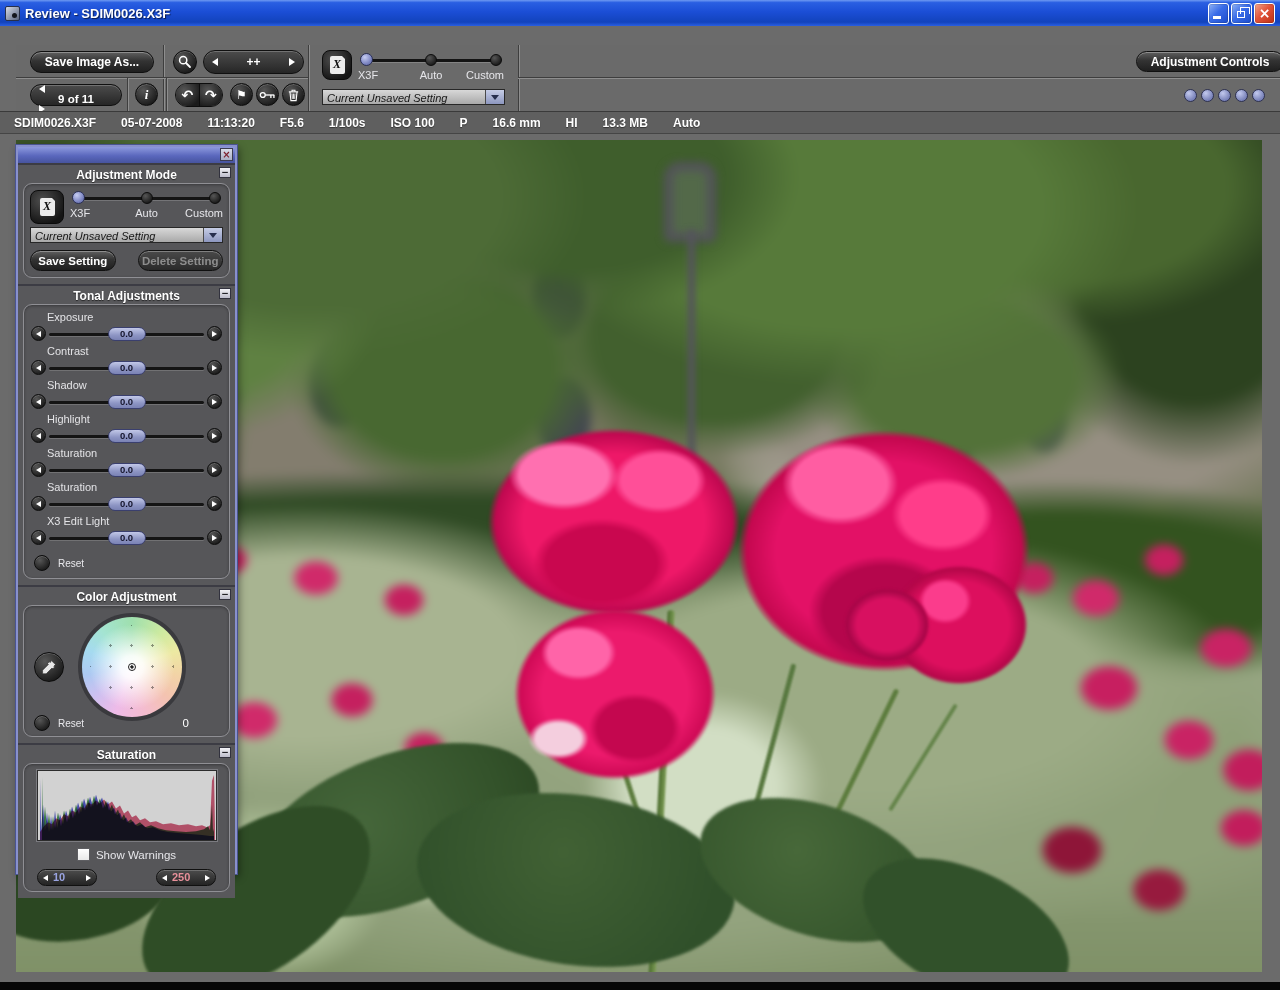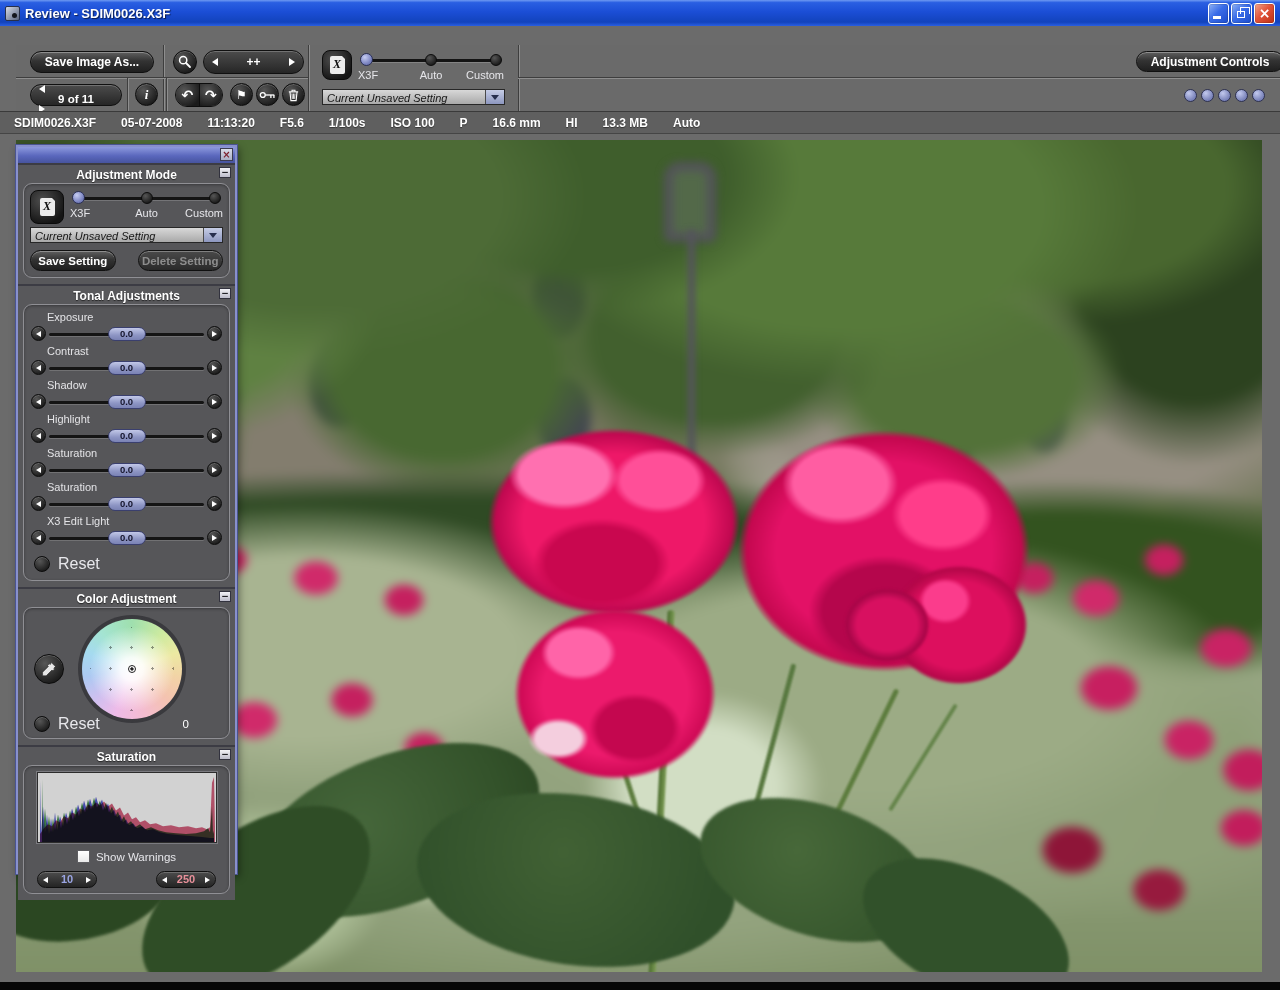--- a/index.html
+++ b/index.html
@@ -228,21 +228,21 @@
   .s-btn .tri.l { border-top-width:3.5px; border-bottom-width:3.5px; border-right-width:5px; }
   .s-btn .tri.r { border-top-width:3.5px; border-bottom-width:3.5px; border-left-width:5px; }
   .s-btn.lft { left:1px; } .s-btn.rgt { right:1px; }
   .s-track { position:absolute; left:19px; right:19px; top:9px; height:3px; background:#141414;
     border-radius:2px; box-shadow:0 1px 0 rgba(255,255,255,.16); }
   .s-knob { position:absolute; left:50%; transform:translateX(-50%); top:-6px; width:38px; height:14px;
     border-radius:7px; background:linear-gradient(180deg,#c2c8e8,#8d95c4 60%,#7a82b4);
     border:1px solid #3a3f6e; color:#15152c; font:700 9.5px/12px "Liberation Sans",sans-serif; text-align:center; }
   .reset-row { display:flex; align-items:center; gap:8px; margin:6px 0 1px 4px; }
   .reset-btn { width:16px; height:16px; }
-  .reset-lab { font-size:16px; color:#e8e8ec; }
+  .reset-lab { font-size:10px; color:#e8e8ec; }
 
   .ca-box { height:132px; }
   .dropper-btn { position:absolute; left:10px; top:46px; width:30px; height:30px; }
   .wheel-ring { position:absolute; left:54px; top:7px; width:108px; height:108px; border-radius:50%;
     background:radial-gradient(circle,#3c3c40 60%,#303034 100%); }
   .wheel { position:absolute; left:4px; top:4px; width:100px; height:100px; border-radius:50%;
     background:
       radial-gradient(circle,#ffffff 0%,rgba(255,255,255,.9) 16%,rgba(255,255,255,0) 60%),
       conic-gradient(from 0deg,#9fdfae 0deg,#cdeaa0 40deg,#ece9a2 70deg,#f2d3a6 100deg,#f4c3b0 130deg,
         #f4bcd0 165deg,#eebbe8 200deg,#cfc0f0 230deg,#adc9f2 260deg,#a5daf0 290deg,#a4e4d2 320deg,#9fdfae 360deg); }
@@ -259,21 +259,21 @@
   .warn-row { display:flex; align-items:center; justify-content:center; gap:6px; margin-top:7px; }
   .checkbox { width:13px; height:13px; background:linear-gradient(#ffffff,#e9e9e9); border:1px solid #5e5e62; }
   .warn-lab { font-size:11.5px; color:#e6e6ea; }
   .hist-steppers { display:flex; justify-content:space-between; margin:8px 9px 1px; }
   .mini-stepper { display:flex; align-items:center; width:60px; height:17px; border-radius:9px;
     background:linear-gradient(180deg,#4c4c4c,#242424); border:1px solid #101010;
     box-shadow:inset 0 1px 0 rgba(255,255,255,.2); }
   .mini-stepper .seg { width:15px; display:flex; align-items:center; justify-content:center; align-self:stretch; }
   .mini-stepper .tri.l { border-top-width:3.5px; border-bottom-width:3.5px; border-right-width:5px; }
   .mini-stepper .tri.r { border-top-width:3.5px; border-bottom-width:3.5px; border-left-width:5px; }
-  .mini-stepper .mv { flex:1; text-align:center; font:700 11px/15px "Liberation Sans",sans-serif; }
+  .mini-stepper .mv { flex:1; text-align:left; font:700 11px/15px "Liberation Sans",sans-serif; }
   .mv.low { color:#9aa4e2; } .mv.high { color:#e8909a; }
 </style>
 </head>
 <body>
 
 <div class="app">
 
   <div class="titlebar">
     <div class="app-icon"></div>
     <div class="title-text">Review - SDIM0026.X3F</div>

